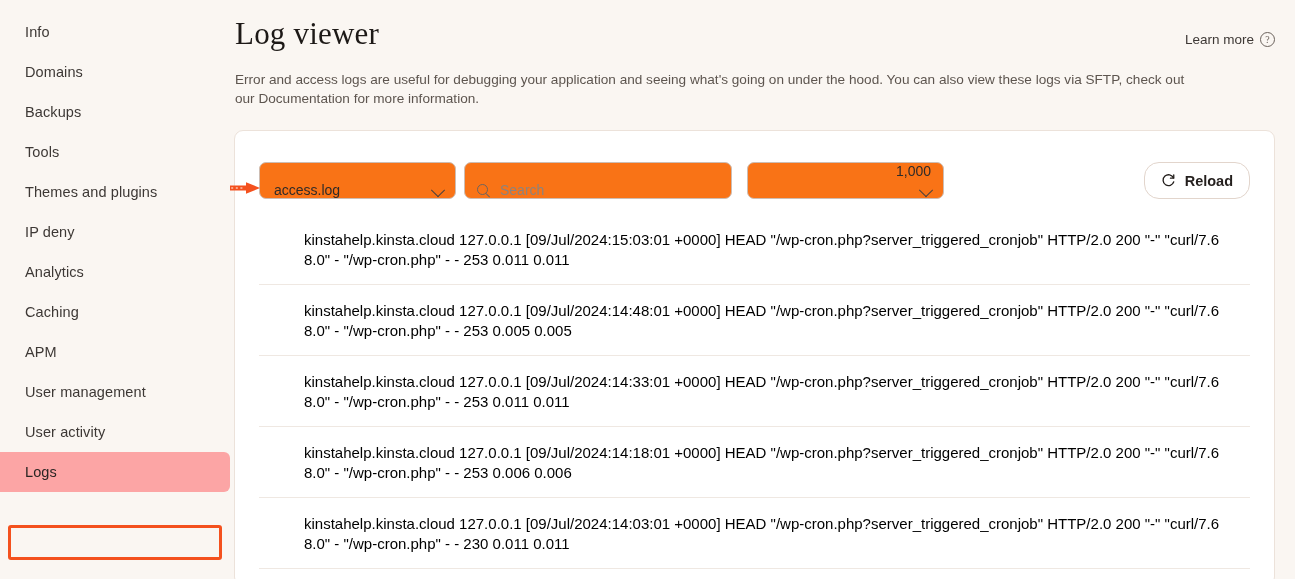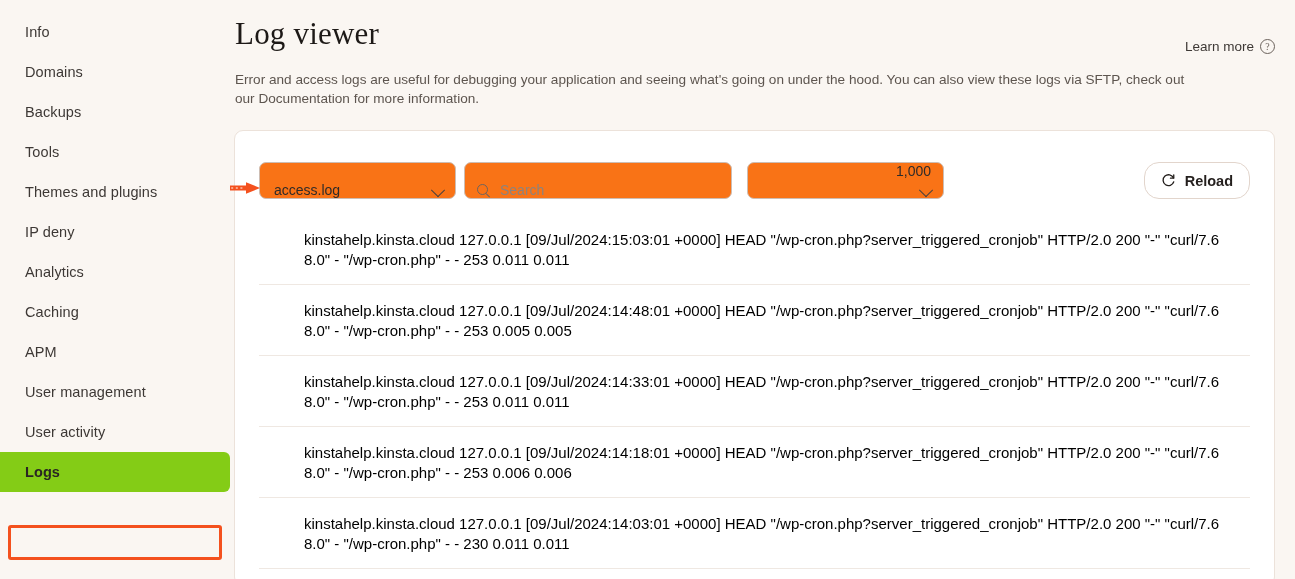--- a/index.html
+++ b/index.html
@@ -37,22 +37,22 @@
     display: flex;
     align-items: center;
     padding-left: 25px;
     font-size: 14.5px;
     color: #3d3835;
     letter-spacing: .1px;
     cursor: pointer;
     border-radius: 0 6px 6px 0;
   }
   .nav-item.active {
-    background: #84cc16;
-    font-weight: 700;
+    background: #fca5a5;
+    font-weight: 400;
     color: #2a2523;
     text-align: right;
   }
 
   
   .annot-box {
     position: absolute;
     left: 8px;
     top: 525px;
     width: 214px;
@@ -65,21 +65,21 @@
   
   .main {
     flex: 1 1 auto;
     padding: 0 10px 0 0;
     position: relative;
     overflow: hidden;
   }
 
   .header {
     display: flex;
-    align-items: flex-end;
+    align-items: center;
     justify-content: space-between;
     padding: 8px 10px 0 5px;
   }
 
   .page-title {
     font-family: "Liberation Serif", serif;
     font-size: 31px;
     font-weight: 400;
     color: #1d1917;
     letter-spacing: .2px;

